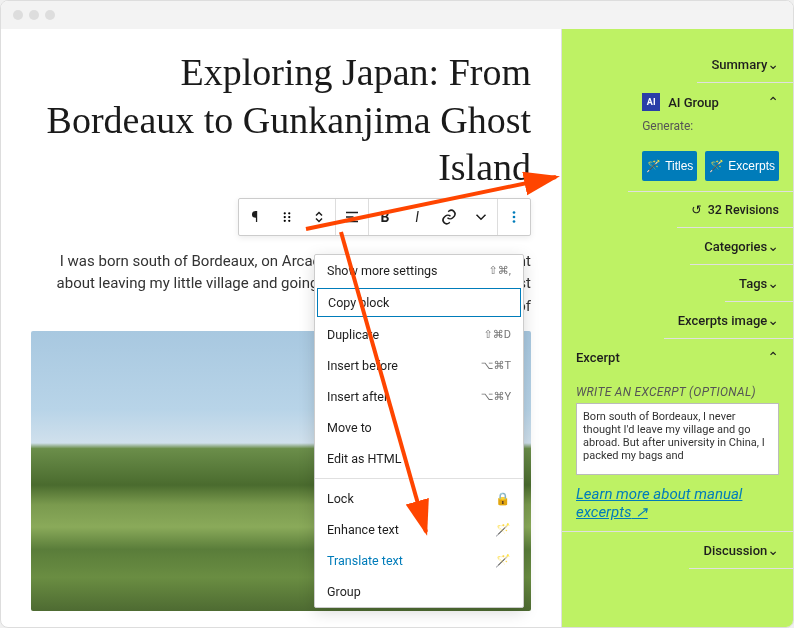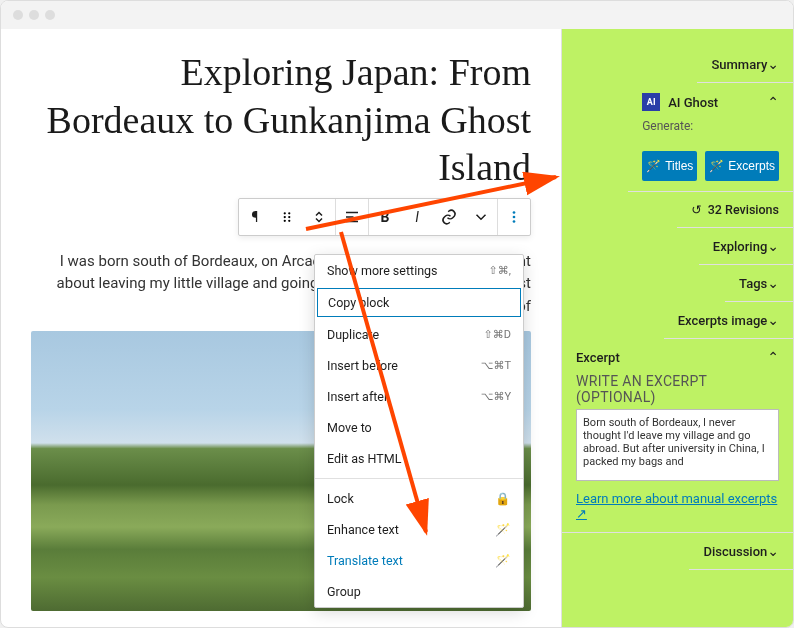--- a/index.html
+++ b/index.html
@@ -29,23 +29,23 @@
 .sidebar { width: 232px; border-left: 1px solid #e0e0e0; background: #bef264; display: flex; flex-direction: column; overflow: auto; align-items: flex-end; }
 .panel { border-bottom: 1px solid #e0e0e0; padding: 10px 14px; }
 .panel-head { display: flex; justify-content: space-between; align-items: center; font-size: 13px; font-weight: 500; color: #1e1e1e; cursor: pointer; }
 .chev { font-size: 14px; }
 .ai-row { display: flex; align-items: center; gap: 8px; }
 .ai-icon { width: 18px; height: 18px; background: #2a3ea8; border-radius: 0; display: flex; align-items: center; justify-content: center; font-size: 9px; color: #fff; font-weight: bold; }
 .gen-label { font-size: 12px; color: #555; margin: 8px 0 18px; }
 .ai-buttons { display: flex; gap: 8px; }
 .ai-btn { flex: 1; background: #007cba; color: #fff; border: none; padding: 8px 4px; font-size: 12px; cursor: pointer; display: flex; align-items: center; justify-content: center; gap: 4px; border-radius: 2px; }
 .rev-row { display: flex; align-items: center; gap: 6px; font-size: 12.5px; font-weight:500; }
-.excerpt-label { font-size: 14px; color: #555; margin: 8px 0 4px; letter-spacing: 0.3px; }
+.excerpt-label { font-size: 12px; color: #555; margin: 20px 0 4px; letter-spacing: 0.3px; font-style: italic; }
 .excerpt-box { width: 100%; border: 1px solid #bbb; padding: 6px; font-size: 11px; color: #333; height: 72px; resize: none; font-family: inherit; overflow: hidden; }
-.link { color: #007cba; font-size: 13px; text-decoration: underline; display: inline-block; margin-top: 6px; }
+.link { color: #007cba; font-size: 15px; text-decoration: underline; display: inline-block; margin-top: 6px; font-style: italic; }
 .accent { position:absolute; top:0; left:12px; width:56px; height:3px; background:#007cba; }
 .sidebar-top { position:relative; height:3px; border-bottom:1px solid #e0e0e0; padding-bottom:16px; }
 </style>
 </head>
 <body>
 
 <div class="window">
   <div class="titlebar">
     <div class="dot"></div>
     <div class="dot"></div>
@@ -182,21 +182,21 @@
         </div>
       <div class="panel">
         <div class="panel-head">
             <span>Summary</span>
             <span class="chev">⌄</span>
           </div>
       </div>
       <div class="panel">
         <div class="panel-head ai-row">
           <span class="ai-icon">AI</span>
-          <span style="flex:1">AI Ghost</span>
+          <span style="flex:1">AI Group</span>
           <span class="chev">⌃</span>
         </div>
         <div class="gen-label">Generate:</div>
         <div class="ai-buttons">
           <button class="ai-btn">
               <span>🪄</span>
               <span>Titles</span>
             </button>
           <button class="ai-btn">
               <span>🪄</span>
@@ -205,21 +205,21 @@
         </div>
       </div>
       <div class="panel">
         <div class="panel-head rev-row">
             <span>↺</span>
             <span>32 Revisions</span>
           </div>
       </div>
       <div class="panel">
         <div class="panel-head">
-            <span>Exploring</span>
+            <span>Categories</span>
             <span class="chev">⌄</span>
           </div>
       </div>
       <div class="panel">
         <div class="panel-head">
             <span>Tags</span>
             <span class="chev">⌄</span>
           </div>
       </div>
       <div class="panel">

